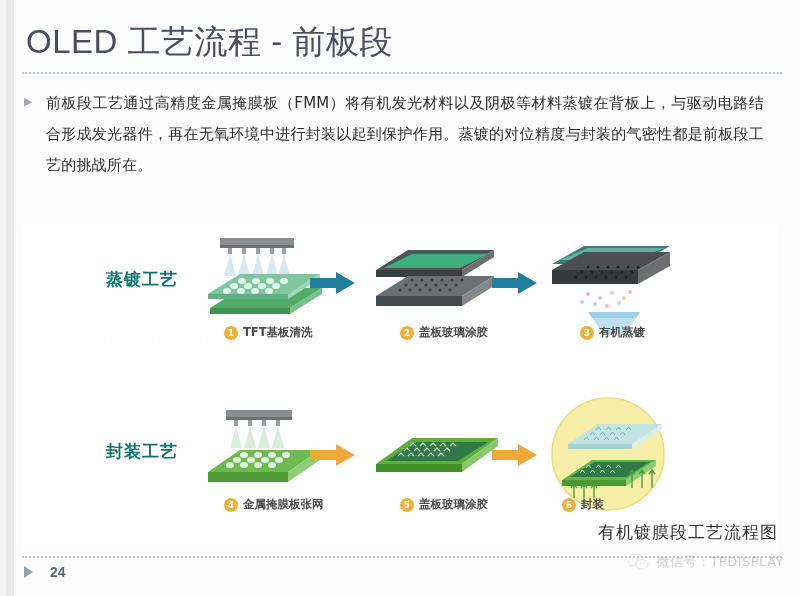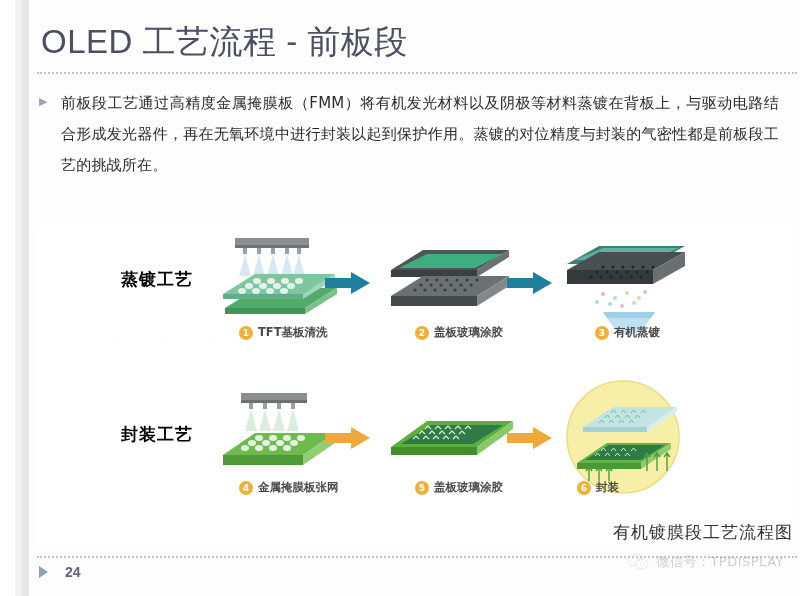--- a/index.html
+++ b/index.html
@@ -6,21 +6,20 @@
   body{
     width:800px;height:596px;
     background:#ffffff;
     font-family:"Liberation Sans","DejaVu Sans",sans-serif;
     overflow:hidden;
     position:relative;
   }
   .slide{
     position:absolute;inset:0;
     background:#fdfdfd;
-    margin-left:15px;
   }
   
   .left-rail{
     position:absolute;left:0;top:0;width:14px;height:596px;
     background:#e8e8e8;
   }
   .left-rail-inner{
     position:absolute;left:0;top:0;width:6px;height:596px;
     background:#f3f3f3;
   }
@@ -60,26 +59,26 @@
   }
 
   
   .figure{
     position:absolute;left:22px;top:225px;width:756px;height:325px;
     background:#ffffff;
   }
 
   .row{position:absolute;left:0;width:756px;height:145px;}
   .row-top{top:5px;}
-  .row-bottom{top:160px;}
+  .row-bottom{top:177px;}
 
   .row-label{
     position:absolute;left:84px;top:38px;
     font-size:17px;font-weight:bold;letter-spacing:1px;
-    color:#000000;
+    color:#0f766e;
     font-family:Liberation Mono, monospace;
   }
 
   .stage{position:absolute;width:150px;height:108px;}
   .stage-1{left:160px;top:6px;}
   .stage-2{left:340px;top:6px;}
   .stage-3{left:518px;top:6px;}
 
   .arrow{
     position:absolute;width:46px;height:26px;

